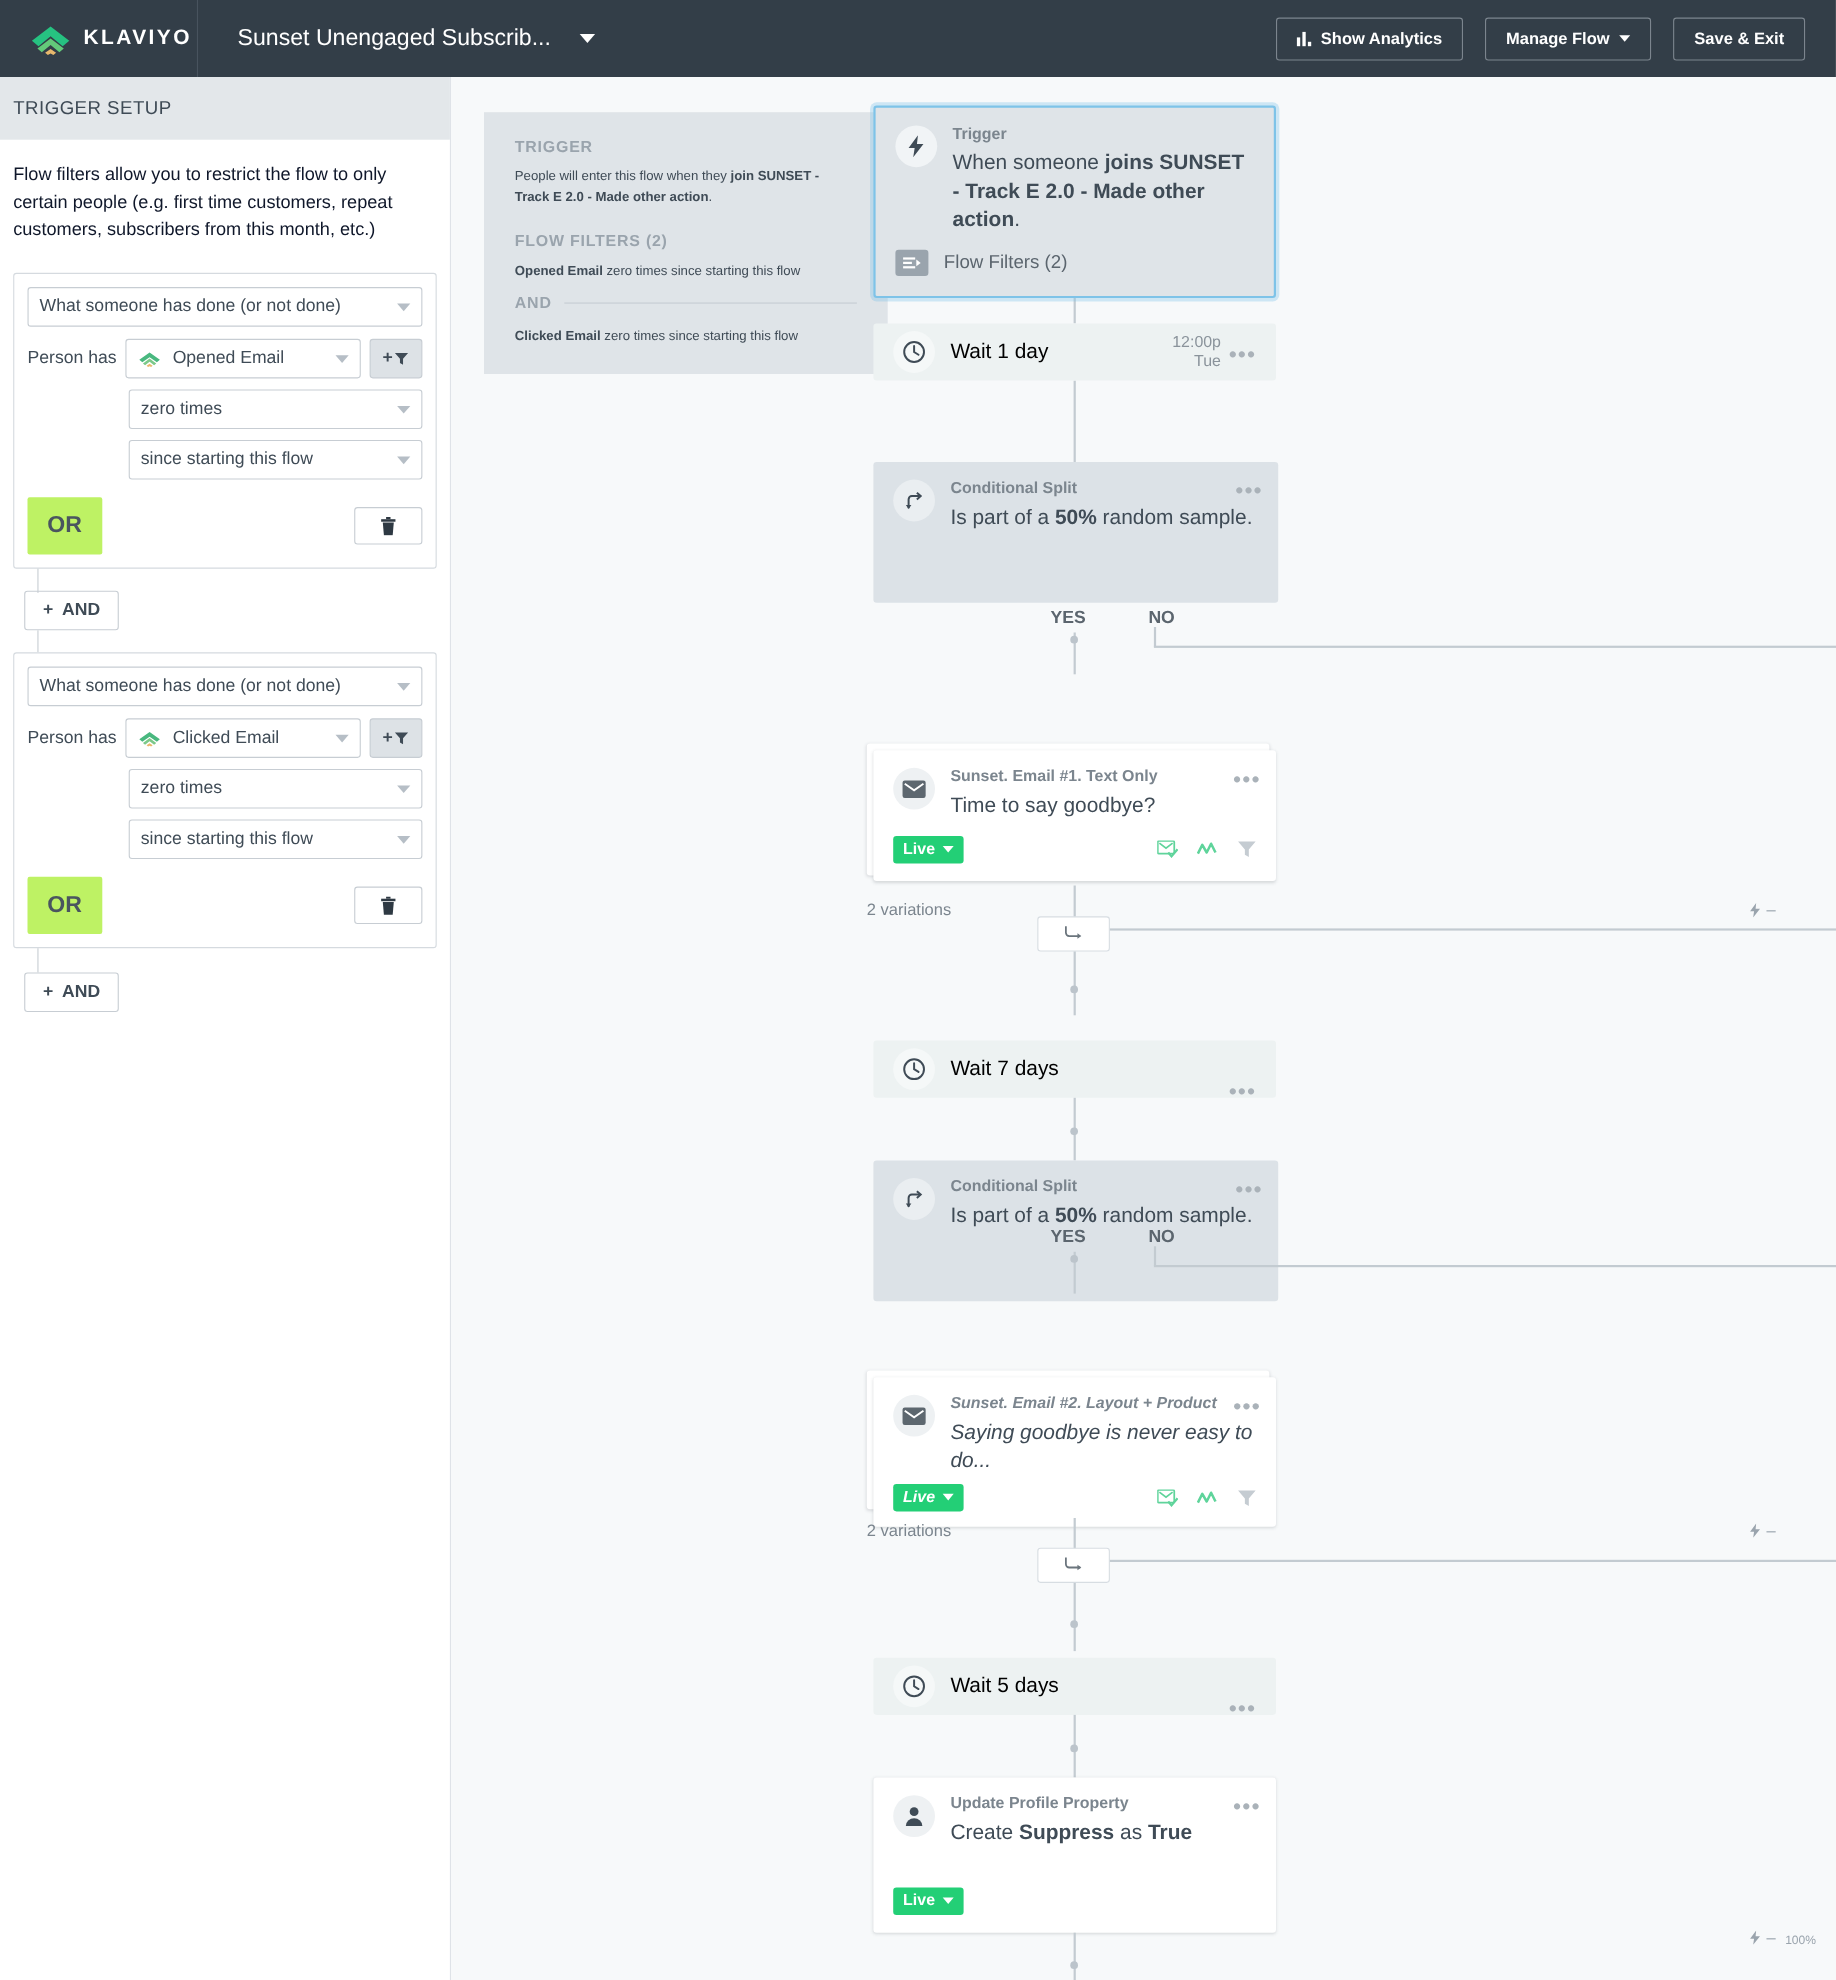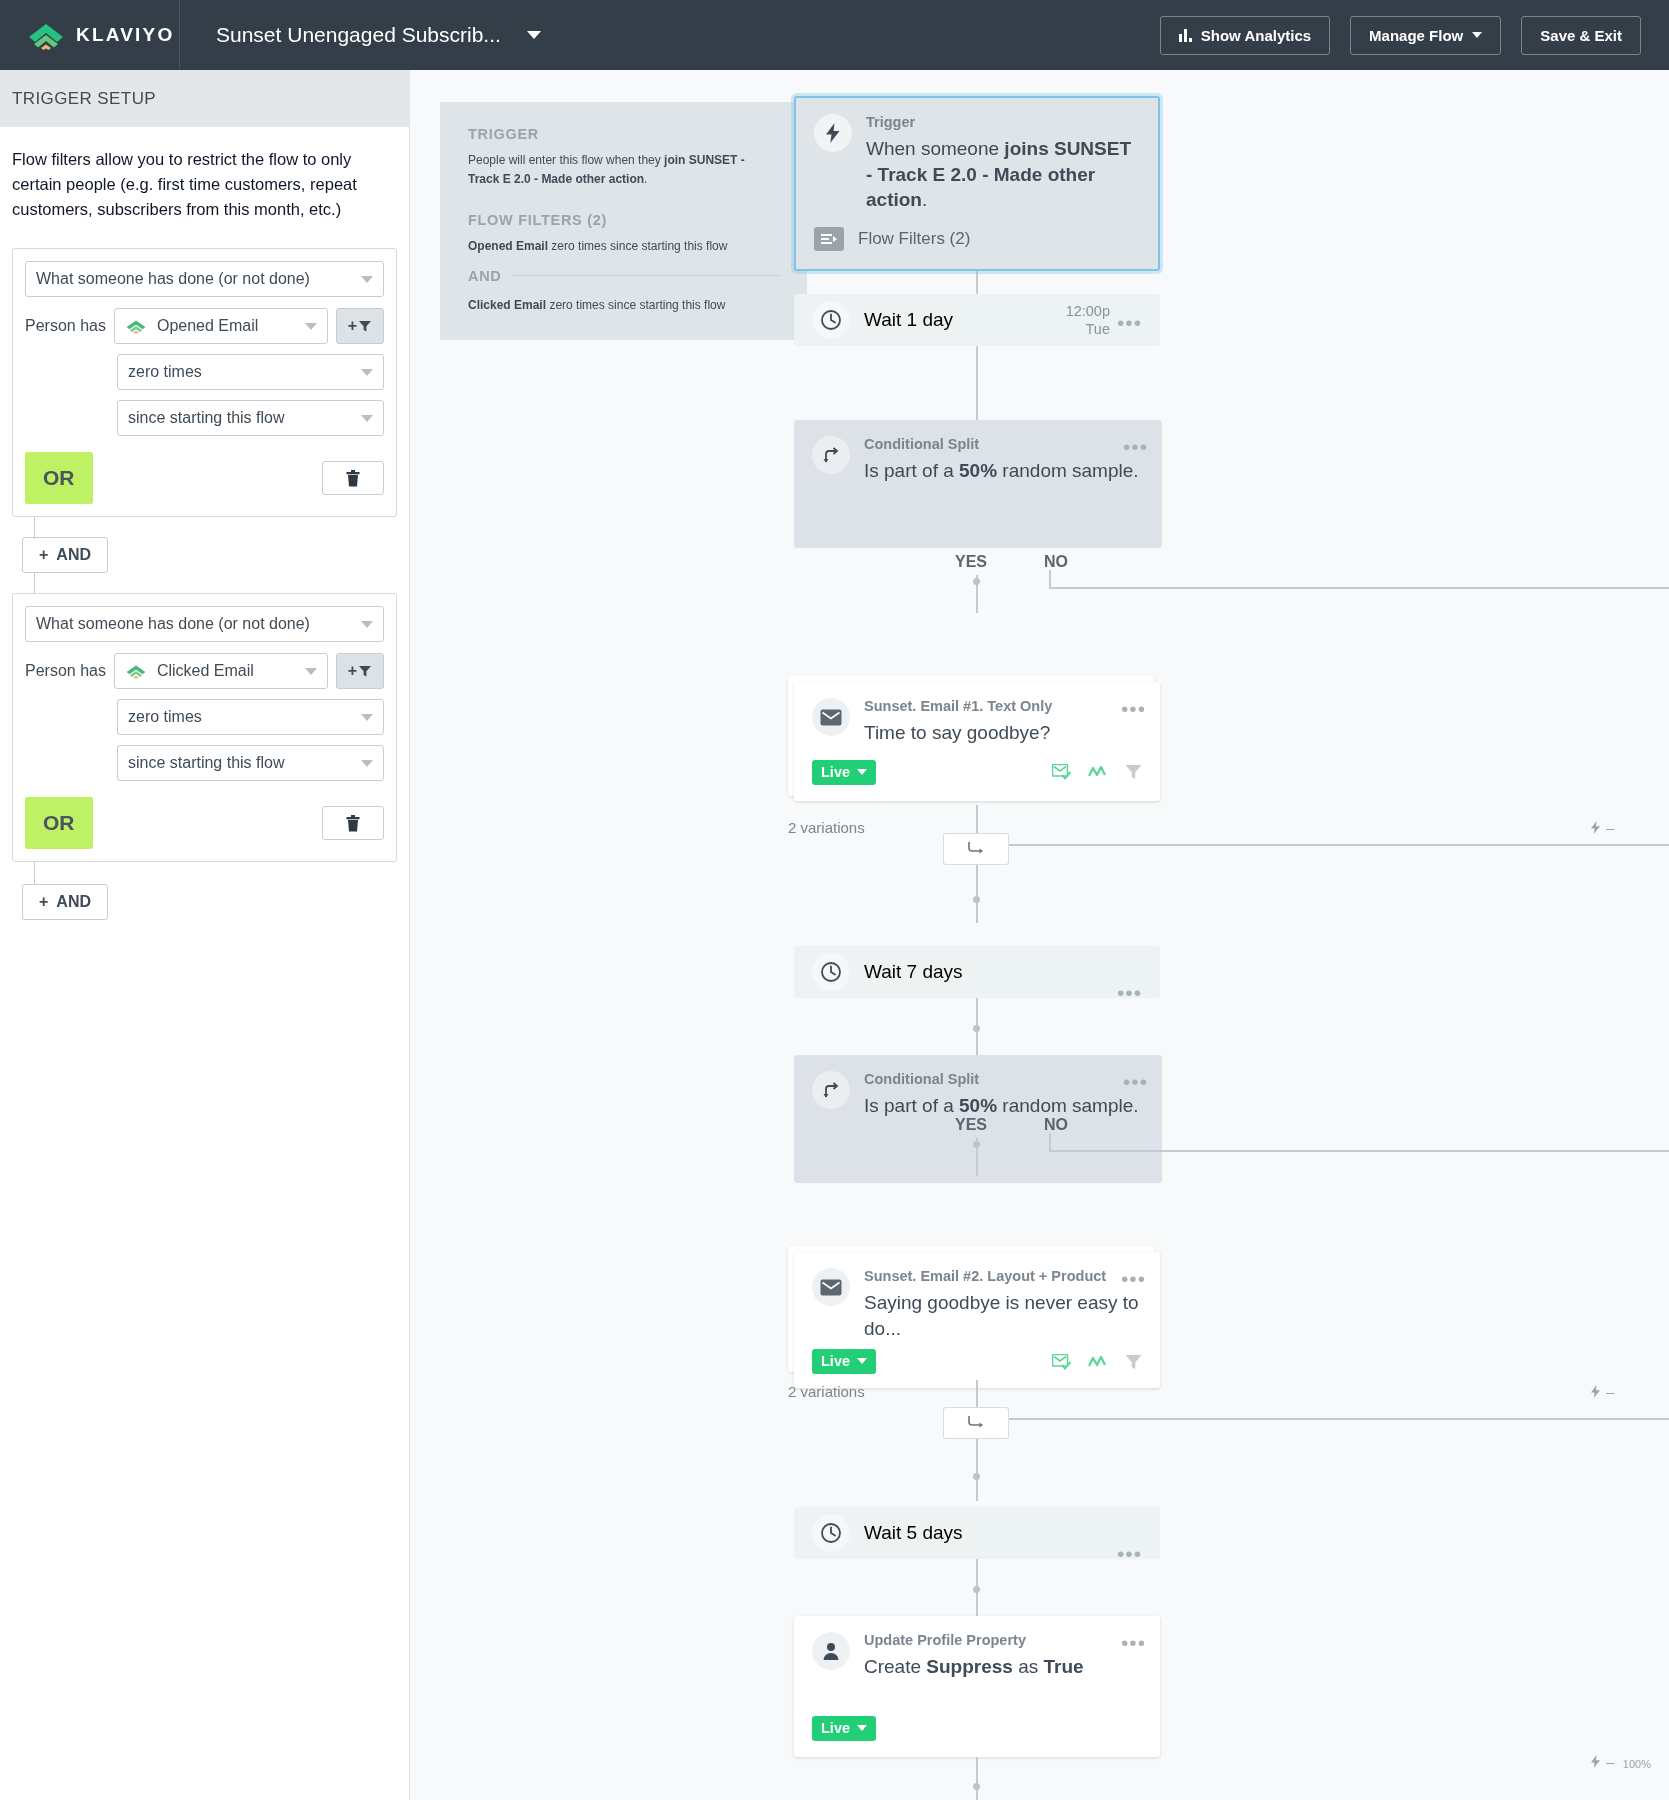--- a/index.html
+++ b/index.html
@@ -601,21 +601,21 @@
     </div>
 
     <div class="branch-lbl" style="left:545px;top:1046px;">YES</div>
     <div class="branch-lbl" style="left:634px;top:1046px;">NO</div>
     <div class="line v" style="left:566px;top:1068px;height:38px;"></div>
     <div class="dot" style="left:563px;top:1071px;"></div>
     <div class="line v" style="left:639px;top:1063px;height:18px;"></div>
     <div class="line h" style="left:639px;top:1080px;width:824px;"></div>
 
     <div class="stack-shadow" style="left:378px;top:1176px;width:366px;height:126px;"></div>
-    <div class="node email-node" style="left:384px;top:1182px;">
+    <div class="node email-node" style="left:384px;top:1182px;font-style:italic;">
       <div class="node-inner" style="padding-bottom:8px;">
         <div class="node-icon">
           <svg width="22" height="17" viewBox="0 0 22 17">
               <rect x="0.5" y="0.5" width="21" height="16" rx="2" fill="#5d676f"></rect>
               <path d="M2.5 3.5 L11 9.5 L19.5 3.5" stroke="#fff" stroke-width="1.7" fill="none"></path>
             </svg>
         </div>
         <div class="node-body">
           <div class="node-kicker">Sunset. Email #2. Layout + Product</div>
           <div class="node-title">Saying goodbye is never easy to do...</div>

